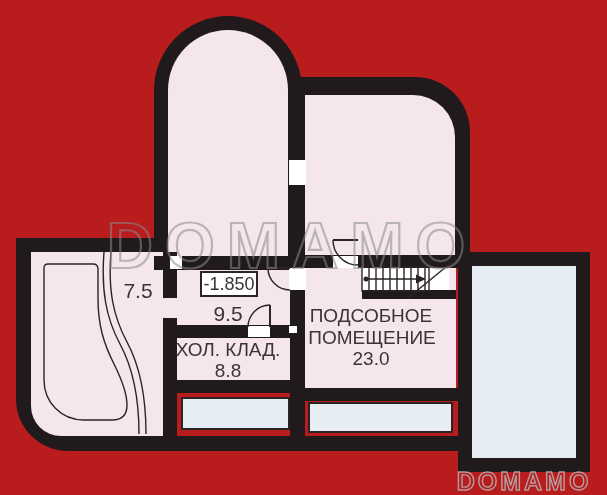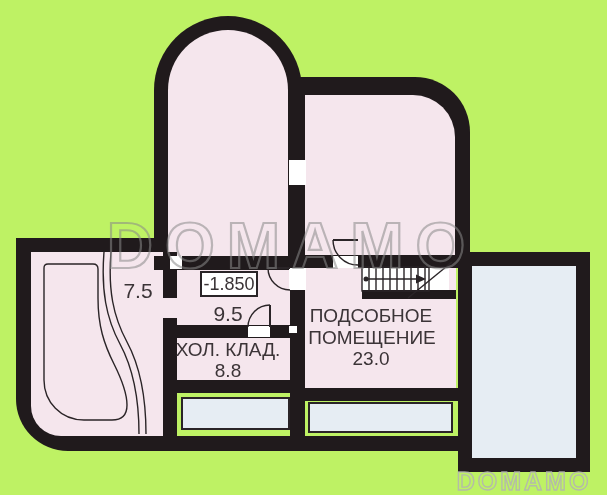--- a/index.html
+++ b/index.html
@@ -1,19 +1,19 @@
 <!DOCTYPE html>
 <html><head>
 <meta charset="utf-8">
 <style>
   html,body{margin:0;padding:0;background:#ffffff;}
   .canvas{
     position:relative;
     width:607px;height:495px;
-    background:#bef264;
+    background:#b91c1c;
     font-family:"Liberation Sans", sans-serif;
     overflow:hidden;
   }
   svg{position:absolute;left:0;top:0;}
   .wall{fill:#201a1c;}
   .room{fill:#f5e6ed;}
   .terr{fill:#e6edf3;stroke:#2a2427;stroke-width:2;}
   .gapw{fill:#ffffff;}
   .thin{fill:none;stroke:#2a2427;stroke-width:2;}
   .thin1{fill:none;stroke:#2a2427;stroke-width:1.4;}

